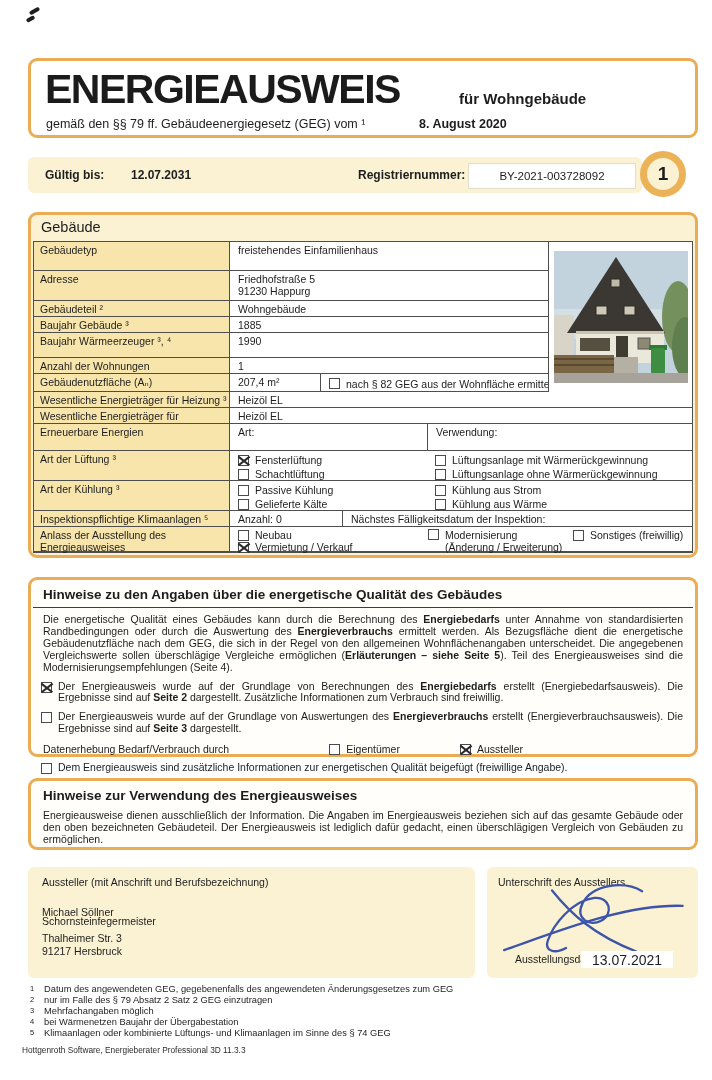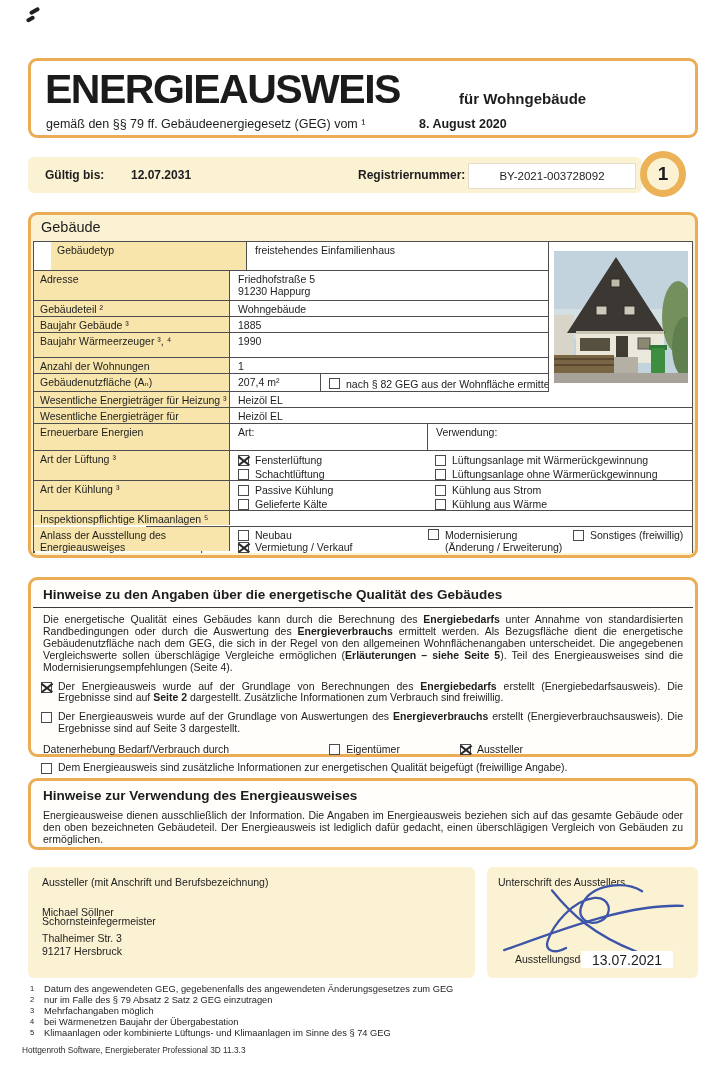--- a/index.html
+++ b/index.html
@@ -78,21 +78,21 @@
     <span class="vlabel" style="left:103px;">12.07.2031</span>
     <span class="vlabel" style="left:330px;">Registriernummer:</span>
     <span class="regbox">BY-2021-003728092</span>
   </div>
   <div class="pagecircle">1</div>
 
   <div class="obox cream" style="left:28px;top:212px;width:670px;height:346px;">
     <div class="getitle">Gebäude</div>
     <div class="gtable">
 
-      <div class="tr" style="height:29px;padding-left:17px;">
+      <div class="tr" style="height:29px;">
         <div class="tl">Gebäudetyp</div>
         <div class="tv">freistehendes Einfamilienhaus</div>
       </div>
 
       <div class="tr" style="height:30px;">
         <div class="tl">Adresse</div>
         <div class="tv">
           <div>Friedhofstraße 5</div>
           <div>91230 Happurg</div>
         </div>
@@ -188,21 +188,21 @@
                 <span>Gelieferte Kälte</span>
               </span>
             <span class="ccol2">
                 <span class="cb"></span>
                 <span>Kühlung aus Wärme</span>
               </span>
           </div>
         </div>
       </div>
 
-      <div class="tr" style="height:16px;flex-direction:column;">
+      <div class="tr" style="height:16px;">
         <div class="tl">Inspektionspflichtige Klimaanlagen ⁵</div>
         <div class="tvfix" style="width:112px;">Anzahl: 0</div>
         <div class="tv bl">Nächstes Fälligkeitsdatum der Inspektion:</div>
       </div>
 
       <div class="tr" style="height:25px;">
         <div class="tl">
           <div>Anlass der Ausstellung des</div>
           <div>Energieausweises</div>
         </div>
@@ -263,21 +263,21 @@
   <div class="obox" style="left:28px;top:577px;width:670px;height:180px;background:#fffefa;">
     <div class="hxtitle">Hinweise zu den Angaben über die energetische Qualität des Gebäudes</div>
     <div class="hxrule"></div>
     <div class="just"><span>Die energetische Qualität eines Gebäudes kann durch die Berechnung des </span><span style="font-weight: bold;">Energiebedarfs</span><span> unter Annahme von standardisierten Randbedingungen oder durch die Auswertung des </span><span style="font-weight: bold;">Energieverbrauchs</span><span> ermittelt werden. Als Bezugsfläche dient die energetische Gebäudenutzfläche nach dem GEG, die sich in der Regel von den allgemeinen Wohnflächenangaben unterscheidet. Die angegebenen Vergleichswerte sollen überschlägige Vergleiche ermöglichen (</span><span style="font-weight: bold;">Erläuterungen – siehe Seite 5</span><span>). Teil des Energieausweises sind die Modernisierungsempfehlungen (Seite 4).</span></div>
     <div class="hitem">
       <span class="cb checked"></span>
       <div class="ht"><span>Der Energieausweis wurde auf der Grundlage von Berechnungen des </span><span style="font-weight: bold;">Energiebedarfs</span><span> erstellt (Energiebedarfsausweis). Die Ergebnisse sind auf </span><span style="font-weight: bold;">Seite 2</span><span> dargestellt. Zusätzliche Informationen zum Verbrauch sind freiwillig.</span></div>
     </div>
     <div class="hitem">
       <span class="cb"></span>
-      <div class="ht"><span>Der Energieausweis wurde auf der Grundlage von Auswertungen des </span><span style="font-weight: bold;">Energieverbrauchs</span><span> erstellt (Energieverbrauchsausweis). Die Ergebnisse sind auf </span><span style="font-weight: normal;">Seite 3</span><span> dargestellt.</span></div>
+      <div class="ht"><span>Der Energieausweis wurde auf der Grundlage von Auswertungen des </span><span style="font-weight: bold;">Energieverbrauchs</span><span> erstellt (Energieverbrauchsausweis). Die Ergebnisse sind auf </span><span style="font-weight: bold;">Seite 3</span><span> dargestellt.</span></div>
     </div>
     <div class="dline">
       <span>Datenerhebung Bedarf/Verbrauch durch</span>
       <span style="display:flex;align-items:center;margin-left:100px;">
           <span class="cb"></span>
           <span>Eigentümer</span>
         </span>
       <span style="display:flex;align-items:center;margin-left:60px;">
           <span class="cb checked"></span>
           <span>Aussteller</span>

